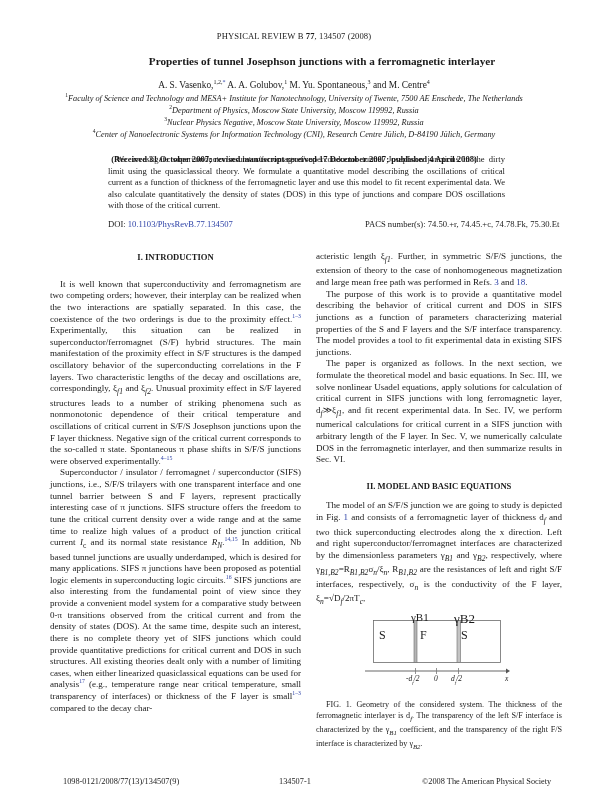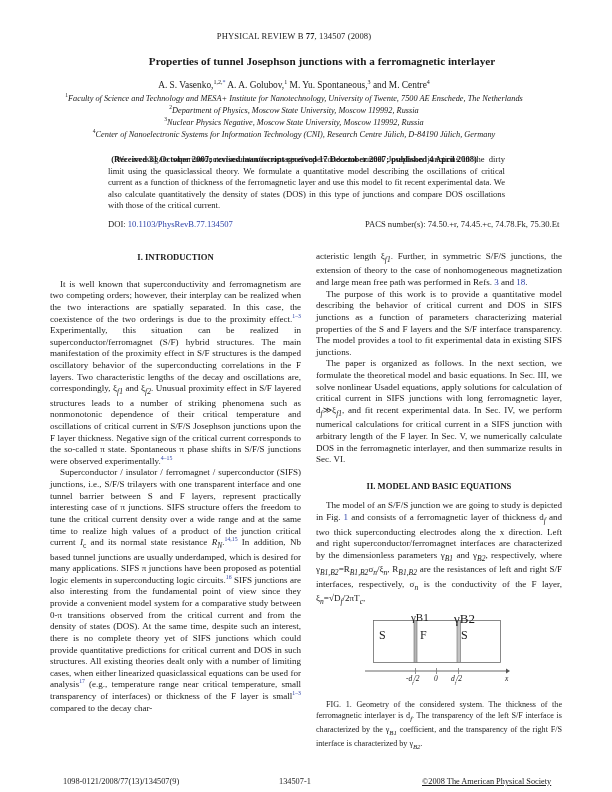--- a/index.html
+++ b/index.html
@@ -94,13 +94,13 @@
   <span class="abs" style="left:90px;top:68px;font-size:7.5px;font-style:italic;"><span>-d</span><sub style="font-size:5px;">f</sub><span>/2</span></span>
   <span class="abs" style="left:118px;top:68px;font-size:7.5px;font-style:italic;">0</span>
   <span class="abs" style="left:135px;top:68px;font-size:7.5px;font-style:italic;"><span>d</span><sub style="font-size:5px;">f</sub><span>/2</span></span>
   <span class="abs" style="left:189px;top:68px;font-size:7.5px;font-style:italic;">x</span>
 </div>
 
 <p class="abs caption"><span>FIG. 1. Geometry of the considered system. The thickness of the ferromagnetic interlayer is d</span><sub><i>f</i></sub><span>. The transparency of the left S/F interface is characterized by the γ</span><sub><i>B1</i></sub><span> coefficient, and the transparency of the right F/S interface is characterized by γ</span><sub><i>B2</i></sub><span>.</span></p>
 
 <div class="abs footer" style="left:50px;margin-left:13px;">1098-0121/2008/77(13)/134507(9)</div>
 <div class="abs footer" style="left:279px;">134507-1</div>
-<div class="abs footer" style="left:422px;text-decoration:underline;">©2008 The American Physical Society</div>
+<div class="abs footer" style="left:422px;">©2008 The American Physical Society</div>
 
 </body></html>

